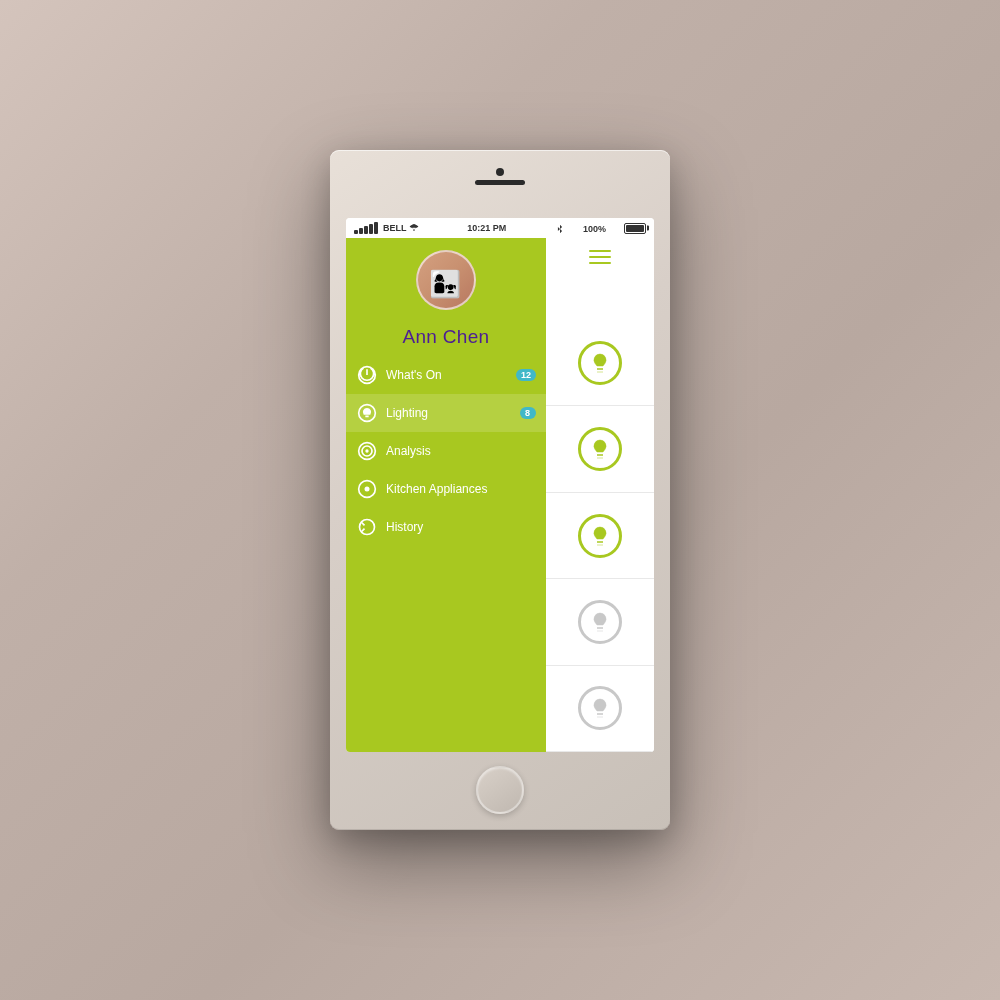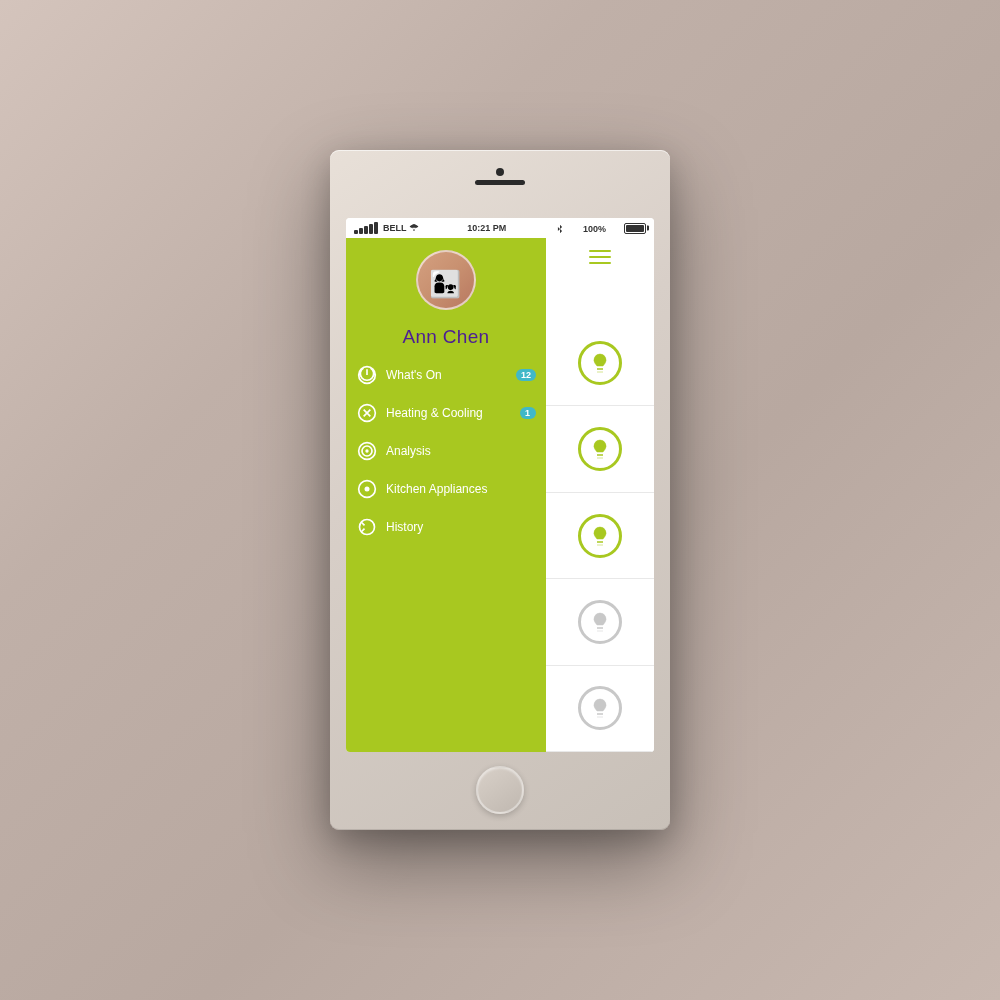--- a/index.html
+++ b/index.html
@@ -382,32 +382,32 @@
             <div class="menu-item">
               <div class="menu-icon">
                 <svg viewBox="0 0 24 24">
                     <path d="M12 2a10 10 0 100 20A10 10 0 0012 2zm0 3v7m-4.2-8.5a8 8 0 108.4 0" stroke="white" stroke-width="2" fill="none"></path>
                   </svg>
               </div>
               <span class="menu-label">What's On</span>
               <span class="badge">12</span>
             </div>
 
-
-
-            <div class="menu-item">
+            <div class="menu-item active">
               <div class="menu-icon">
                 <svg viewBox="0 0 24 24" fill="white">
                     <circle cx="12" cy="12" r="10" fill="none" stroke="white" stroke-width="2"></circle>
-                    <path d="M8 8l8 8M16 8l-8 8" stroke="white" stroke-width="2"></path>
+                    <path d="M12 6a5 5 0 014 8H8a5 5 0 014-8zm-2 9h4v2h-4z"></path>
                   </svg>
               </div>
-              <span class="menu-label">Heating &amp; Cooling</span>
-              <span class="badge">1</span>
-            </div>
+              <span class="menu-label">Lighting</span>
+              <span class="badge">8</span>
+            </div>
+
+
 
 
             <div class="menu-item">
               <div class="menu-icon">
                 <svg viewBox="0 0 24 24" fill="white">
                     <circle cx="12" cy="12" r="10" fill="none" stroke="white" stroke-width="2"></circle>
                     <circle cx="12" cy="12" r="6" fill="none" stroke="white" stroke-width="2"></circle>
                     <circle cx="12" cy="12" r="2" fill="white"></circle>
                   </svg>
               </div>

